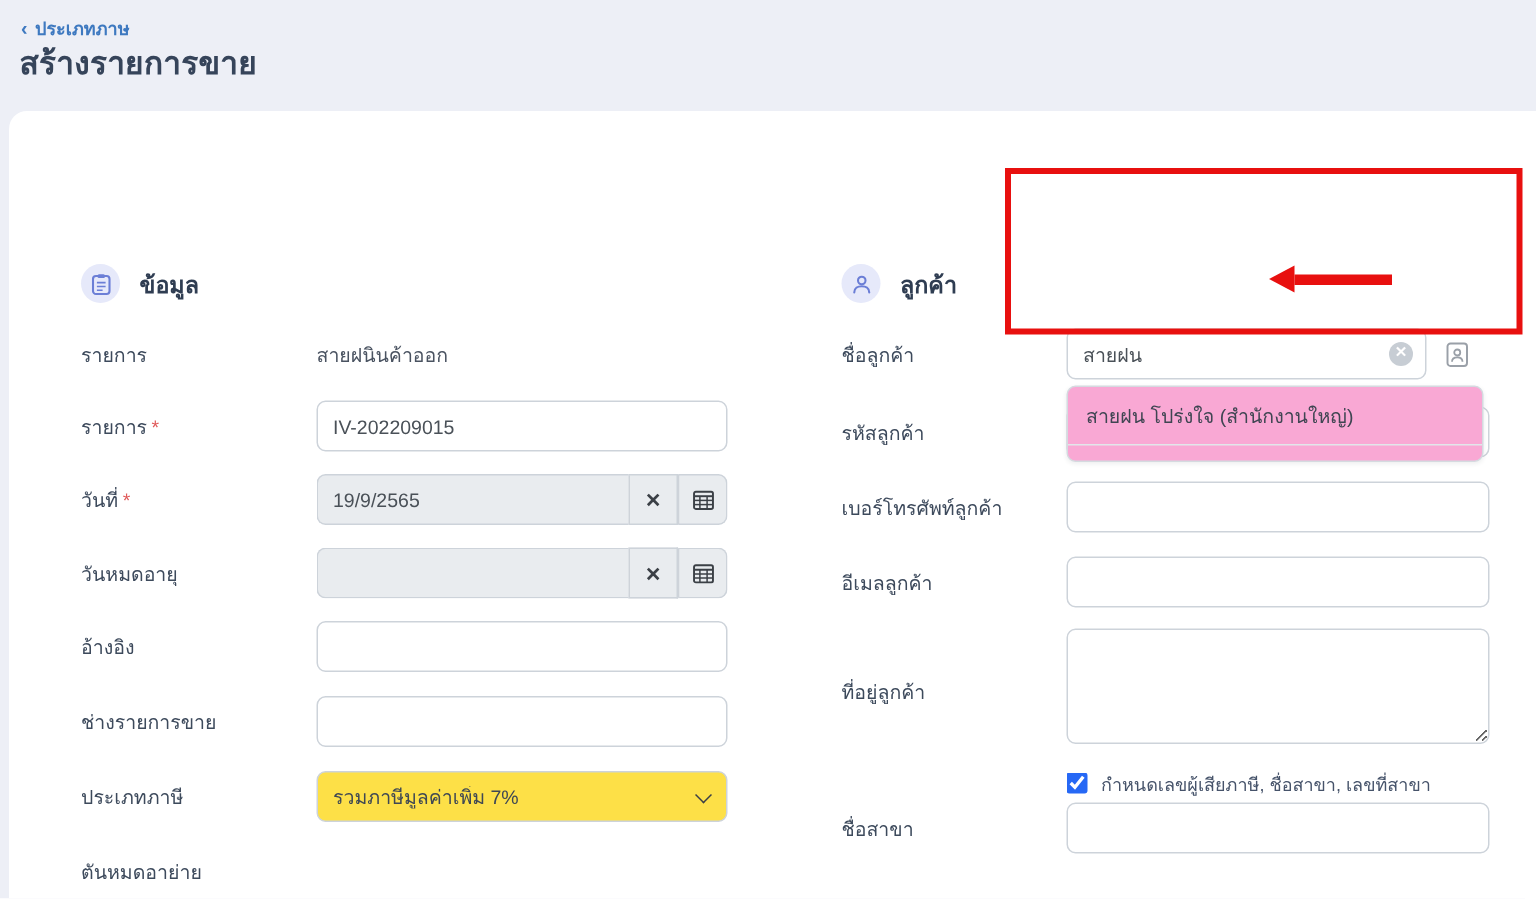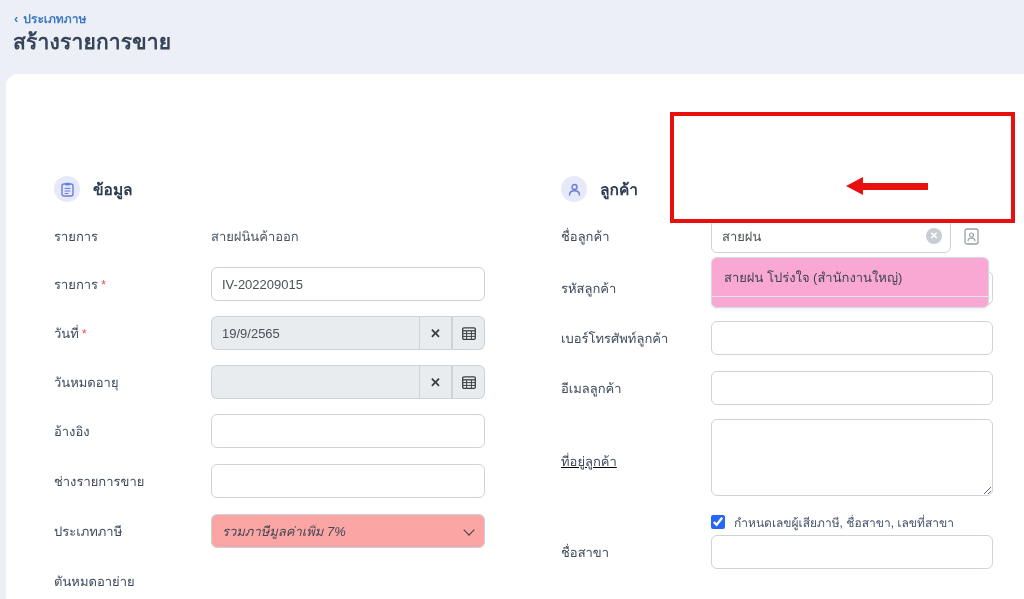--- a/index.html
+++ b/index.html
@@ -61,24 +61,23 @@
     cursor:pointer; color:#3b4046;
   }
   .dategrp .grp-btn + .grp-btn { border-left:1px solid #ced3d9; }
   .dategrp .grp-btn:first-of-type { border-radius:0; }
   .dategrp .grp-btn:last-of-type { border-radius:0 6px 6px 0; }
   .x-glyph { font-size:13px; font-weight:700; line-height:1; }
   
   .selwrap { position:relative; width:100%; }
   select.sel {
     width:100%; height:34px; border:1px solid #cdd3da; border-radius:6px;
-    padding:0 26px 0 10px; font-size:13px; color:#3f4854; background:#fca5a5;
+    padding:0 26px 0 10px; font-size:13px; color:#3f4854; background:#fde047;
     appearance:none; -webkit-appearance:none; outline:none; cursor:pointer;
     font-family:"Liberation Sans", sans-serif;
-    font-style:italic;
   }
   .sel-chev {
     position:absolute; right:12px; top:12px; width:8px; height:8px;
     border-right:1.8px solid #3a3f46; border-bottom:1.8px solid #3a3f46;
     transform:rotate(45deg); pointer-events:none;
   }
   .link { font-size:13px; color:#3b7ddd; cursor:pointer; }
   
   .name-row { position:relative; }
   .name-input-wrap { position:relative; width:240px; }
@@ -114,21 +113,21 @@
   }
   .anno-arrow-head {
     position:absolute; left:846px; top:177px; width:0; height:0;
     border-top:9px solid transparent; border-bottom:9px solid transparent;
     border-right:17px solid #e8100f; z-index:41; pointer-events:none;
   }
   
   .mb14 { margin-bottom:14px; } .mb15 { margin-bottom:15px; }
   .mb16 { margin-bottom:16px; } .mb18 { margin-bottom:18px; }
   .mb5  { margin-bottom:5px; }
-  .row.addr { align-items:flex-start;text-decoration:underline; }
+  .row.addr { align-items:flex-start; }
   .row.addr .lbl { padding-top:8px; }
 </style>
 </head>
 <body>
 
 <div class="page">
 
   <div class="breadcrumb">
     <span class="chev">‹</span>
     <span>ประเภทภาษ</span>

